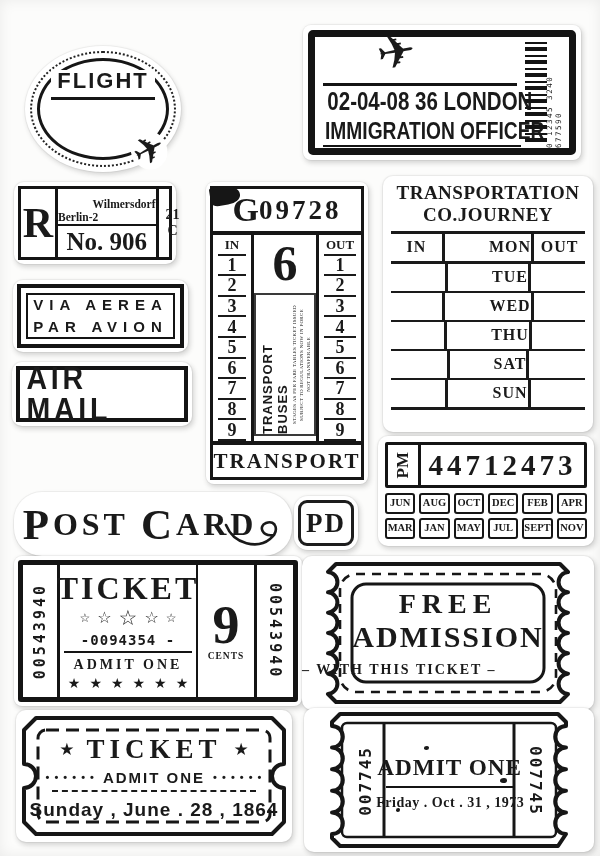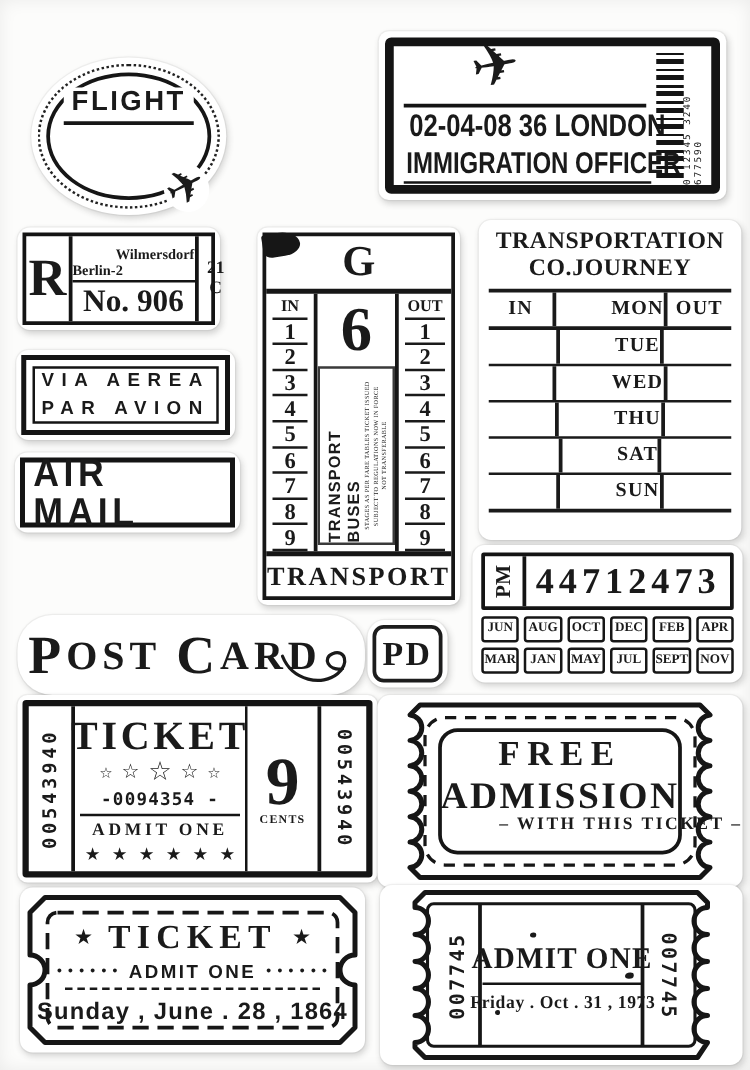--- a/index.html
+++ b/index.html
@@ -147,21 +147,21 @@
   .ct-admit{font:bold 14px "Liberation Serif",serif;letter-spacing:3px;}
   .ct-fstars{display:flex;gap:9px;font-size:14px;line-height:1;}
   .ct-price{width:56px;border-left:2.5px solid #141414;display:flex;flex-direction:column;align-items:center;justify-content:center;}
   .ct-9{font:bold 54px/0.9 "Liberation Serif",serif;}
   .ct-cents{font:bold 9.5px "Liberation Serif",serif;letter-spacing:1px;margin-top:2px;}
 
   
   .p-fa{left:302px;top:556px;width:292px;height:154px;border-radius:10px;}
   .fa-line1{position:absolute;top:34px;left:0;right:0;text-align:center;font:bold 28px/1 "Liberation Serif",serif;letter-spacing:6px;}
   .fa-line2{position:absolute;top:66px;left:0;right:0;text-align:center;font:bold 30px/1 "Liberation Serif",serif;letter-spacing:2px;}
-  .fa-line3{position:absolute;top:97px;left:0;right:0;text-align:right;font:bold 14px/1 "Liberation Serif",serif;letter-spacing:2px;}
+  .fa-line3{position:absolute;top:107px;left:0;right:0;text-align:left;font:bold 14px/1 "Liberation Serif",serif;letter-spacing:2px;}
 
   
   .p-t64{left:16px;top:710px;width:276px;height:132px;border-radius:10px;}
   .t64-row1{position:absolute;top:26px;left:0;right:0;display:flex;align-items:center;justify-content:center;gap:12px;}
   .t64-star{font-size:17px;line-height:1;}
   .t64-title{font:bold 27px/1 "Liberation Serif",serif;letter-spacing:5px;}
   .t64-row2{position:absolute;top:60px;left:0;right:0;display:flex;align-items:center;justify-content:center;gap:8px;}
   .t64-dots{font:bold 11px/1 "Liberation Sans",sans-serif;letter-spacing:1px;}
   .t64-admit{font:bold 15px/1 "Liberation Sans",sans-serif;letter-spacing:2px;}
   .t64-div{position:absolute;top:80px;left:36px;right:36px;border-top:2.5px dashed #1a1a1a;}
@@ -239,20 +239,21 @@
       <span>AIR MAIL</span>
     </div>
   </div>
 
 
   <div class="piece p-tt">
     <div class="tt-frame">
       <div class="tt-head ctr">
         <div class="tt-blob"></div>
         <span class="tt-g serif">G</span>
+        <span class="tt-digits serif">09728</span>
       </div>
       <div class="tt-body">
         <div class="tt-col">
           <div class="tt-cell hd">IN</div>
           <div class="tt-cell">1</div>
           <div class="tt-cell">2</div>
           <div class="tt-cell">3</div>
           <div class="tt-cell">4</div>
           <div class="tt-cell">5</div>
           <div class="tt-cell">6</div>

